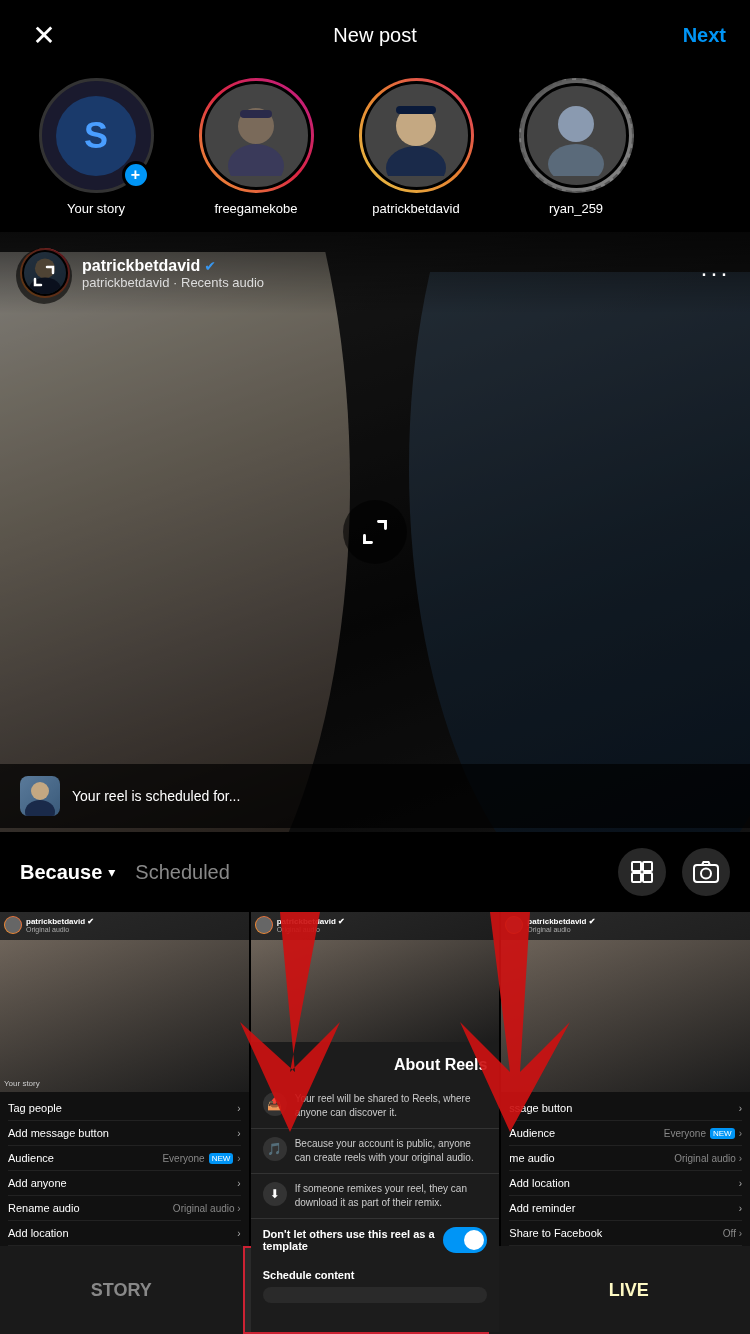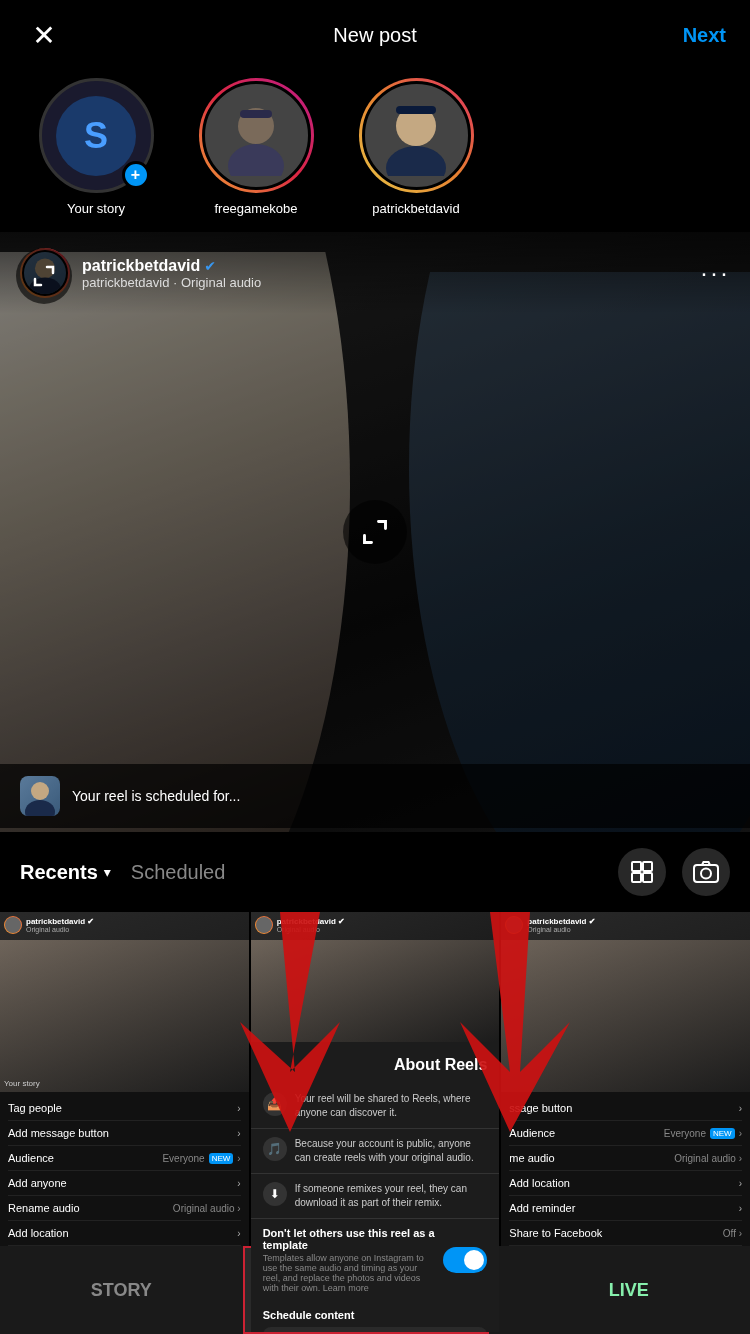--- a/index.html
+++ b/index.html
@@ -339,21 +339,21 @@
       position: relative;
     }
     .bottom-tab.active-tab {
       background: #2a2a2a;
       border: 2px solid #cc2233;
     }
     .bottom-tab.story-tab {
       color: #888;
     }
     .bottom-tab.live-tab {
-      color: #86efac;
+      color: #fef9c3;
       margin-left: 18px;
     }
     .panel-menu-item {
       display: flex;
       align-items: center;
       justify-content: space-between;
       padding: 6px 0;
       border-bottom: 1px solid #222;
     }
     .panel-menu-label {
@@ -488,20 +488,33 @@
             <circle cx="40" cy="30" r="20" fill="#c4a882"></circle>
             <ellipse cx="40" cy="72" rx="30" ry="22" fill="#1a2a4a"></ellipse>
             <rect x="20" y="10" width="40" height="8" rx="4" fill="#0a1a3a"></rect>
           </svg>
         </div>
       </div>
     </div>
     <span class="story-label">patrickbetdavid</span>
   </div>
 
+  <div class="story-item story-add-friend">
+    <div class="story-avatar-wrap">
+      <div class="story-avatar with-ring" style="background: linear-gradient(135deg, #555, #888);">
+        <div class="avatar-inner">
+          <svg width="80" height="80" viewBox="0 0 80 80">
+            <circle cx="40" cy="28" r="18" fill="#8a9ab0"></circle>
+            <ellipse cx="40" cy="68" rx="28" ry="20" fill="#5a6a7a"></ellipse>
+          </svg>
+        </div>
+      </div>
+    </div>
+    <span class="story-label">ryan_259</span>
+  </div>
 </div>
 
 <div class="post-area">
   <div class="post-video-bg">
 
     <div class="figure-left"></div>
     <div class="figure-right"></div>
 
     <div style="position:absolute;inset:0;background:rgba(0,0,0,0.35);"></div>
 
@@ -513,21 +526,21 @@
               <circle cx="23" cy="18" r="11" fill="#c4a882"></circle>
               <ellipse cx="23" cy="42" rx="18" ry="14" fill="#1a2a4a"></ellipse>
             </svg>
           </div>
         </div>
         <div>
           <div style="display:flex;align-items:center;gap:4px;">
             <span class="post-user-name">patrickbetdavid</span>
             <span class="verified-badge">✔</span>
           </div>
-          <div class="post-user-sub">patrickbetdavid · Original audio</div>
+          <div class="post-user-sub">patrickbetdavid · Recents audio</div>
         </div>
       </div>
       <span class="more-dots">···</span>
     </div>
 
     <div class="expand-icon-tl">
       <svg width="24" height="24" viewBox="0 0 24 24" fill="none">
         <polyline points="15,3 21,3 21,9" stroke="white" stroke-width="2.5" fill="none" stroke-linecap="round"></polyline>
         <polyline points="9,21 3,21 3,15" stroke="white" stroke-width="2.5" fill="none" stroke-linecap="round"></polyline>
       </svg>
@@ -548,21 +561,21 @@
         </svg>
       </div>
       <span class="notif-text">Your reel is scheduled for...</span>
     </div>
   </div>
 </div>
 
 <div class="recents-bar">
   <div class="recents-left">
     <span style="display:flex;align-items:center;gap:6px;">
-      <span style="font-size:20px;font-weight:700;color:#fff;">Recents</span>
+      <span style="font-size:20px;font-weight:700;color:#fff;">Because</span>
       <span style="font-size:14px;color:#fff;">▾</span>
     </span>
     <span style="font-size:20px;color:#888;">Scheduled</span>
   </div>
   <div class="recents-icons">
     <div class="recents-icon-btn">
       <svg width="24" height="24" viewBox="0 0 24 24" fill="none">
         <rect x="2" y="2" width="9" height="9" rx="1" stroke="white" stroke-width="2"></rect>
         <rect x="13" y="2" width="9" height="9" rx="1" stroke="white" stroke-width="2"></rect>
         <rect x="2" y="13" width="9" height="9" rx="1" stroke="white" stroke-width="2"></rect>
@@ -662,21 +675,20 @@
         </div>
 
         <div class="about-reels-item">
           <div class="about-reels-icon">⬇</div>
           <span class="about-reels-text">If someone remixes your reel, they can download it as part of their remix.</span>
         </div>
 
         <div class="toggle-row">
           <div style="flex:1;margin-right:8px;">
             <div class="toggle-label">Don't let others use this reel as a template</div>
-            <div style="font-size:9px;color:#888;margin-top:2px;">Templates allow anyone on Instagram to use the same audio and timing as your reel, and replace the photos and videos with their own. Learn more</div>
           </div>
           <div class="toggle-switch">
             <div class="toggle-knob"></div>
           </div>
         </div>
 
         <div class="schedule-section">
           <div class="schedule-label">Schedule content</div>
           <div style="background:#2a2a2a;border-radius:8px;padding:8px;margin-top:4px;">
             

